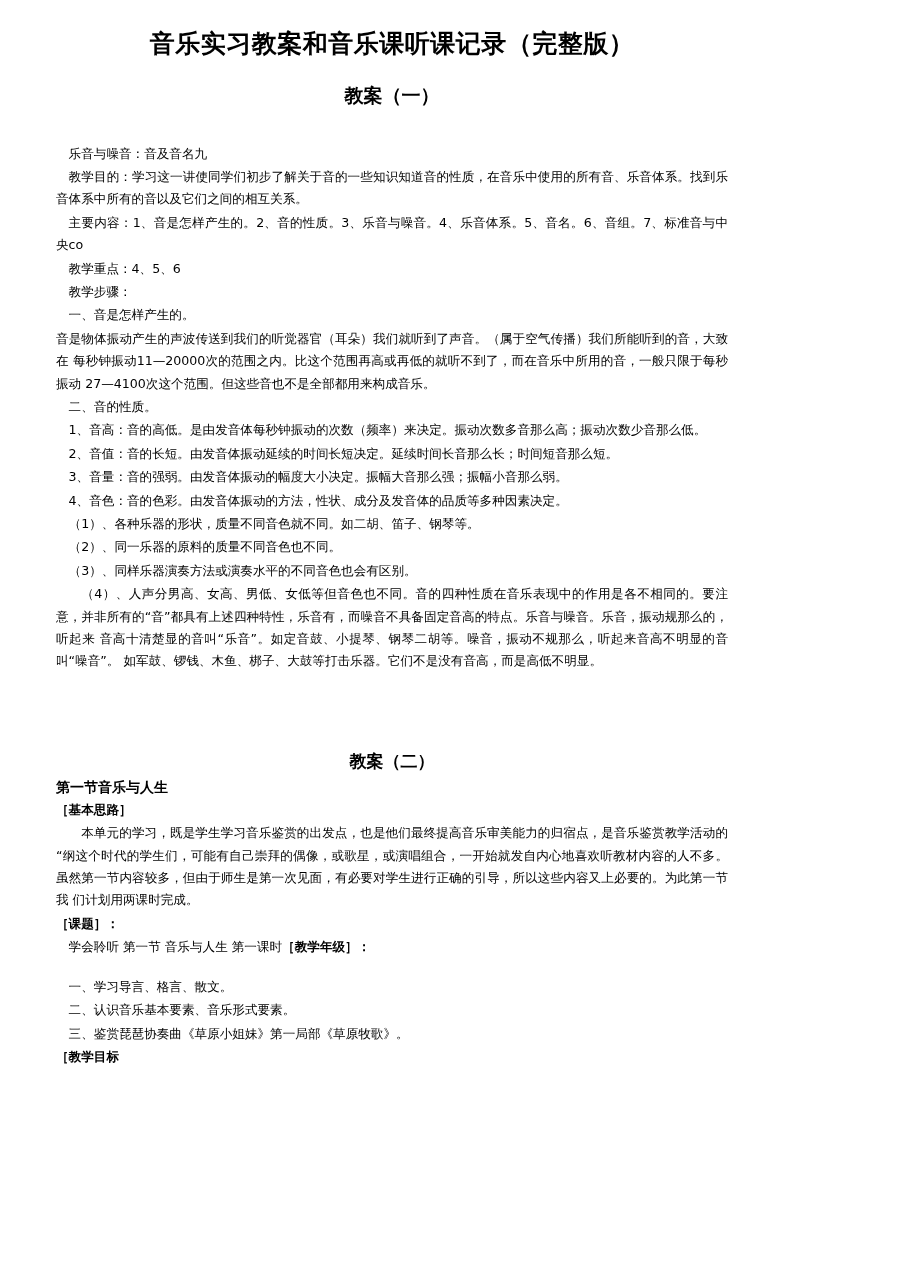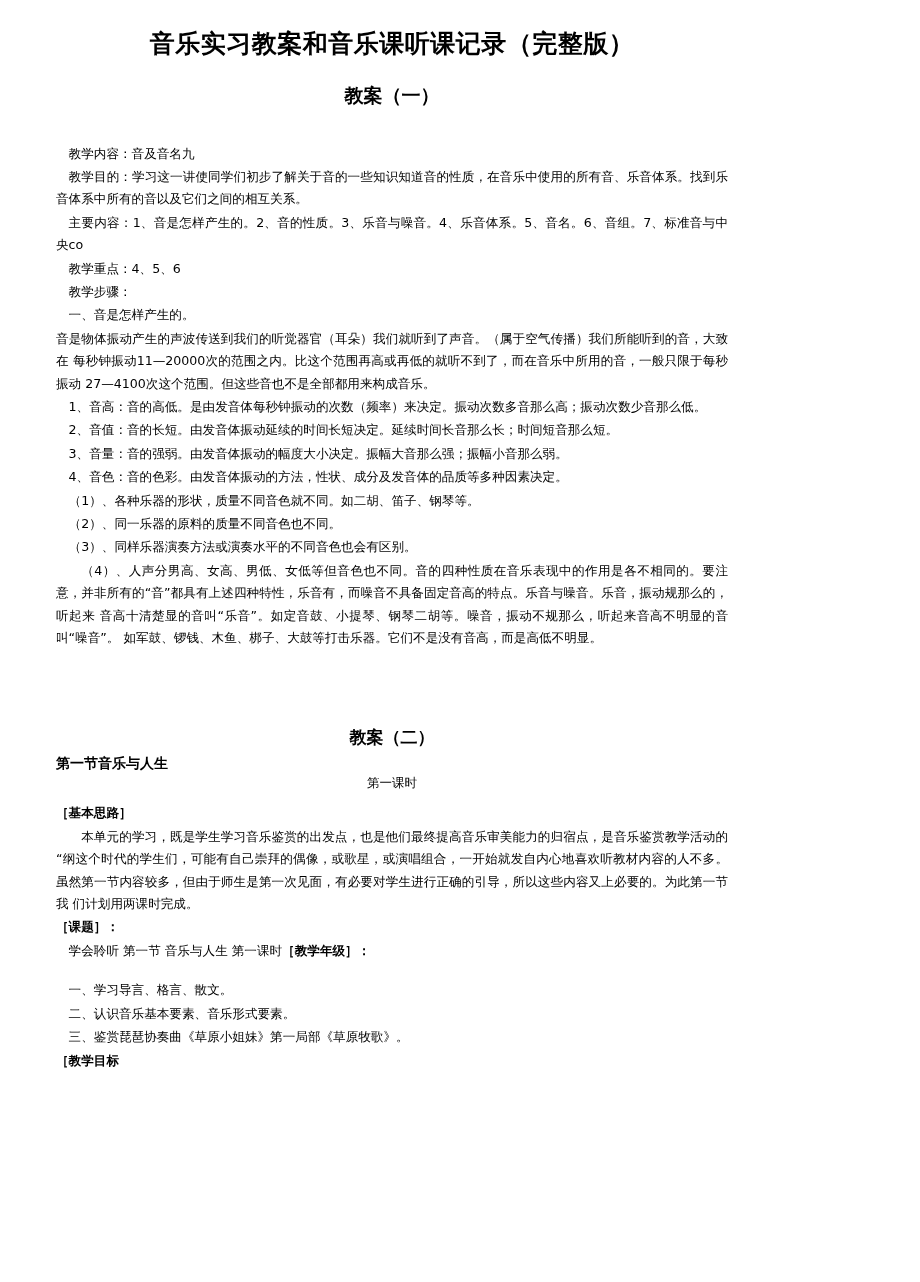--- a/index.html
+++ b/index.html
@@ -81,42 +81,42 @@
 </head>
 <body>
 
 <div class="page">
 
   <h1 class="doc-title">音乐实习教案和音乐课听课记录（完整版）</h1>
 
   <h2 class="section-title">教案（一）</h2>
 
   <div class="body-block">
-    <p class="para indent1">教学内容：音及音名九</p>
+    <p class="para indent1">乐音与噪音：音及音名九</p>
     <p class="para indent1">教学目的：学习这一讲使同学们初步了解关于音的一些知识知道音的性质，在音乐中使用的所有音、乐音体系。找到乐 音体系中所有的音以及它们之间的相互关系。</p>
     <p class="para indent1">主要内容：1、音是怎样产生的。2、音的性质。3、乐音与噪音。4、乐音体系。5、音名。6、音组。7、标准音与中央co</p>
     <p class="para indent1">教学重点：4、5、6</p>
     <p class="para indent1">教学步骤：</p>
     <p class="para indent1">一、音是怎样产生的。</p>
     <p class="para noindent">音是物体振动产生的声波传送到我们的听觉器官（耳朵）我们就听到了声音。（属于空气传播）我们所能听到的音，大致在 每秒钟振动11—20000次的范围之内。比这个范围再高或再低的就听不到了，而在音乐中所用的音，一般只限于每秒振动 27—4100次这个范围。但这些音也不是全部都用来构成音乐。</p>
+    <p class="para indent1">二、音的性质。</p>
     <p class="para indent1">1、音高：音的高低。是由发音体每秒钟振动的次数（频率）来决定。振动次数多音那么高；振动次数少音那么低。</p>
     <p class="para indent1">2、音值：音的长短。由发音体振动延续的时间长短决定。延续时间长音那么长；时间短音那么短。</p>
     <p class="para indent1">3、音量：音的强弱。由发音体振动的幅度大小决定。振幅大音那么强；振幅小音那么弱。</p>
     <p class="para indent1">4、音色：音的色彩。由发音体振动的方法，性状、成分及发音体的品质等多种因素决定。</p>
     <p class="para indent1">（1）、各种乐器的形状，质量不同音色就不同。如二胡、笛子、钢琴等。</p>
     <p class="para indent1">（2）、同一乐器的原料的质量不同音色也不同。</p>
     <p class="para indent1">（3）、同样乐器演奏方法或演奏水平的不同音色也会有区别。</p>
     <p class="para indent">（4）、人声分男高、女高、男低、女低等但音色也不同。音的四种性质在音乐表现中的作用是各不相同的。要注意，并非所有的“音”都具有上述四种特性，乐音有，而噪音不具备固定音高的特点。乐音与噪音。乐音，振动规那么的，听起来 音高十清楚显的音叫“乐音”。如定音鼓、小提琴、钢琴二胡等。噪音，振动不规那么，听起来音高不明显的音叫“噪音”。 如军鼓、锣钱、木鱼、梆子、大鼓等打击乐器。它们不是没有音高，而是高低不明显。</p>
   </div>
 
   <div class="spacer-lg"></div>
 
   <h2 class="section-title-2">教案（二）</h2>
   <div class="sub-center">第一节音乐与人生</div>
-  <div class="sub-center-small">第一课时</div>
 
   <div>
     <p class="para noindent bold">［基本思路］</p>
     <p class="para indent">本单元的学习，既是学生学习音乐鉴赏的出发点，也是他们最终提高音乐审美能力的归宿点，是音乐鉴赏教学活动的 “纲这个时代的学生们，可能有自己崇拜的偶像，或歌星，或演唱组合，一开始就发自内心地喜欢听教材内容的人不多。 虽然第一节内容较多，但由于师生是第一次见面，有必要对学生进行正确的引导，所以这些内容又上必要的。为此第一节我 们计划用两课时完成。</p>
 
     <p class="para noindent bold">［课题］：</p>
     <p class="para indent1"><span>学会聆听 第一节 音乐与人生 第一课时</span><span class="bold">［教学年级］：</span></p>
 
     <div class="spacer-md"></div>
 

